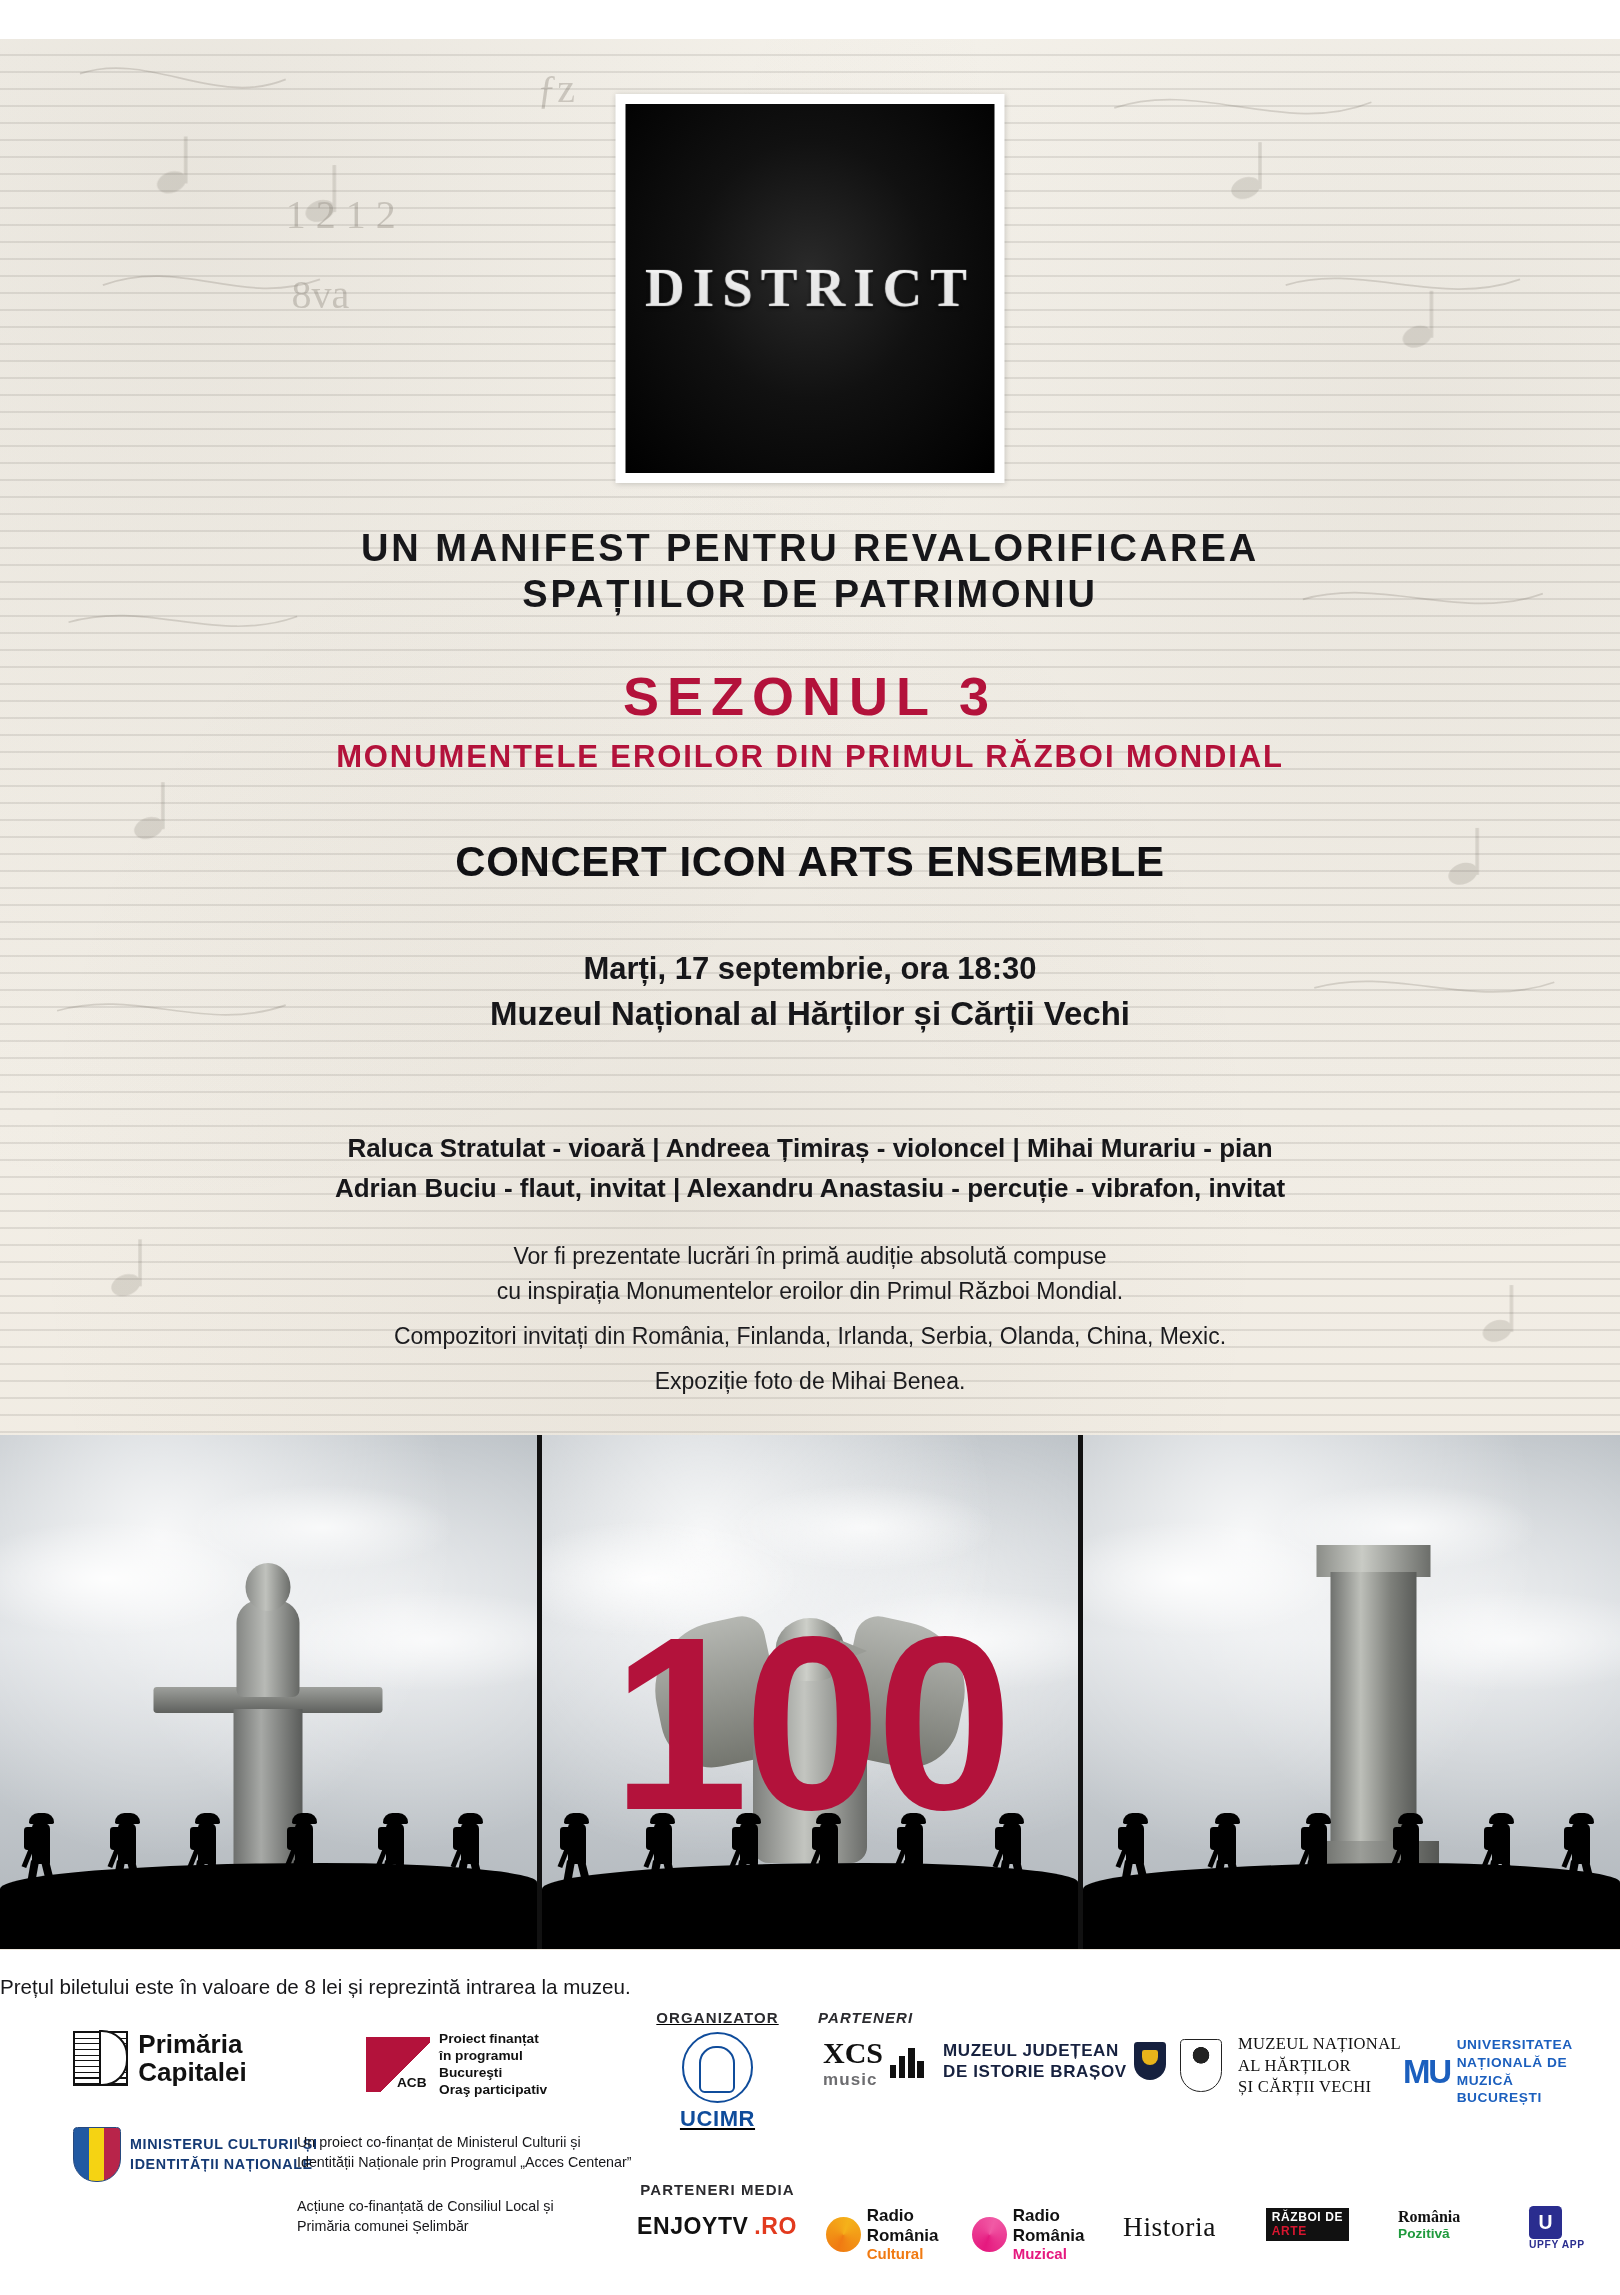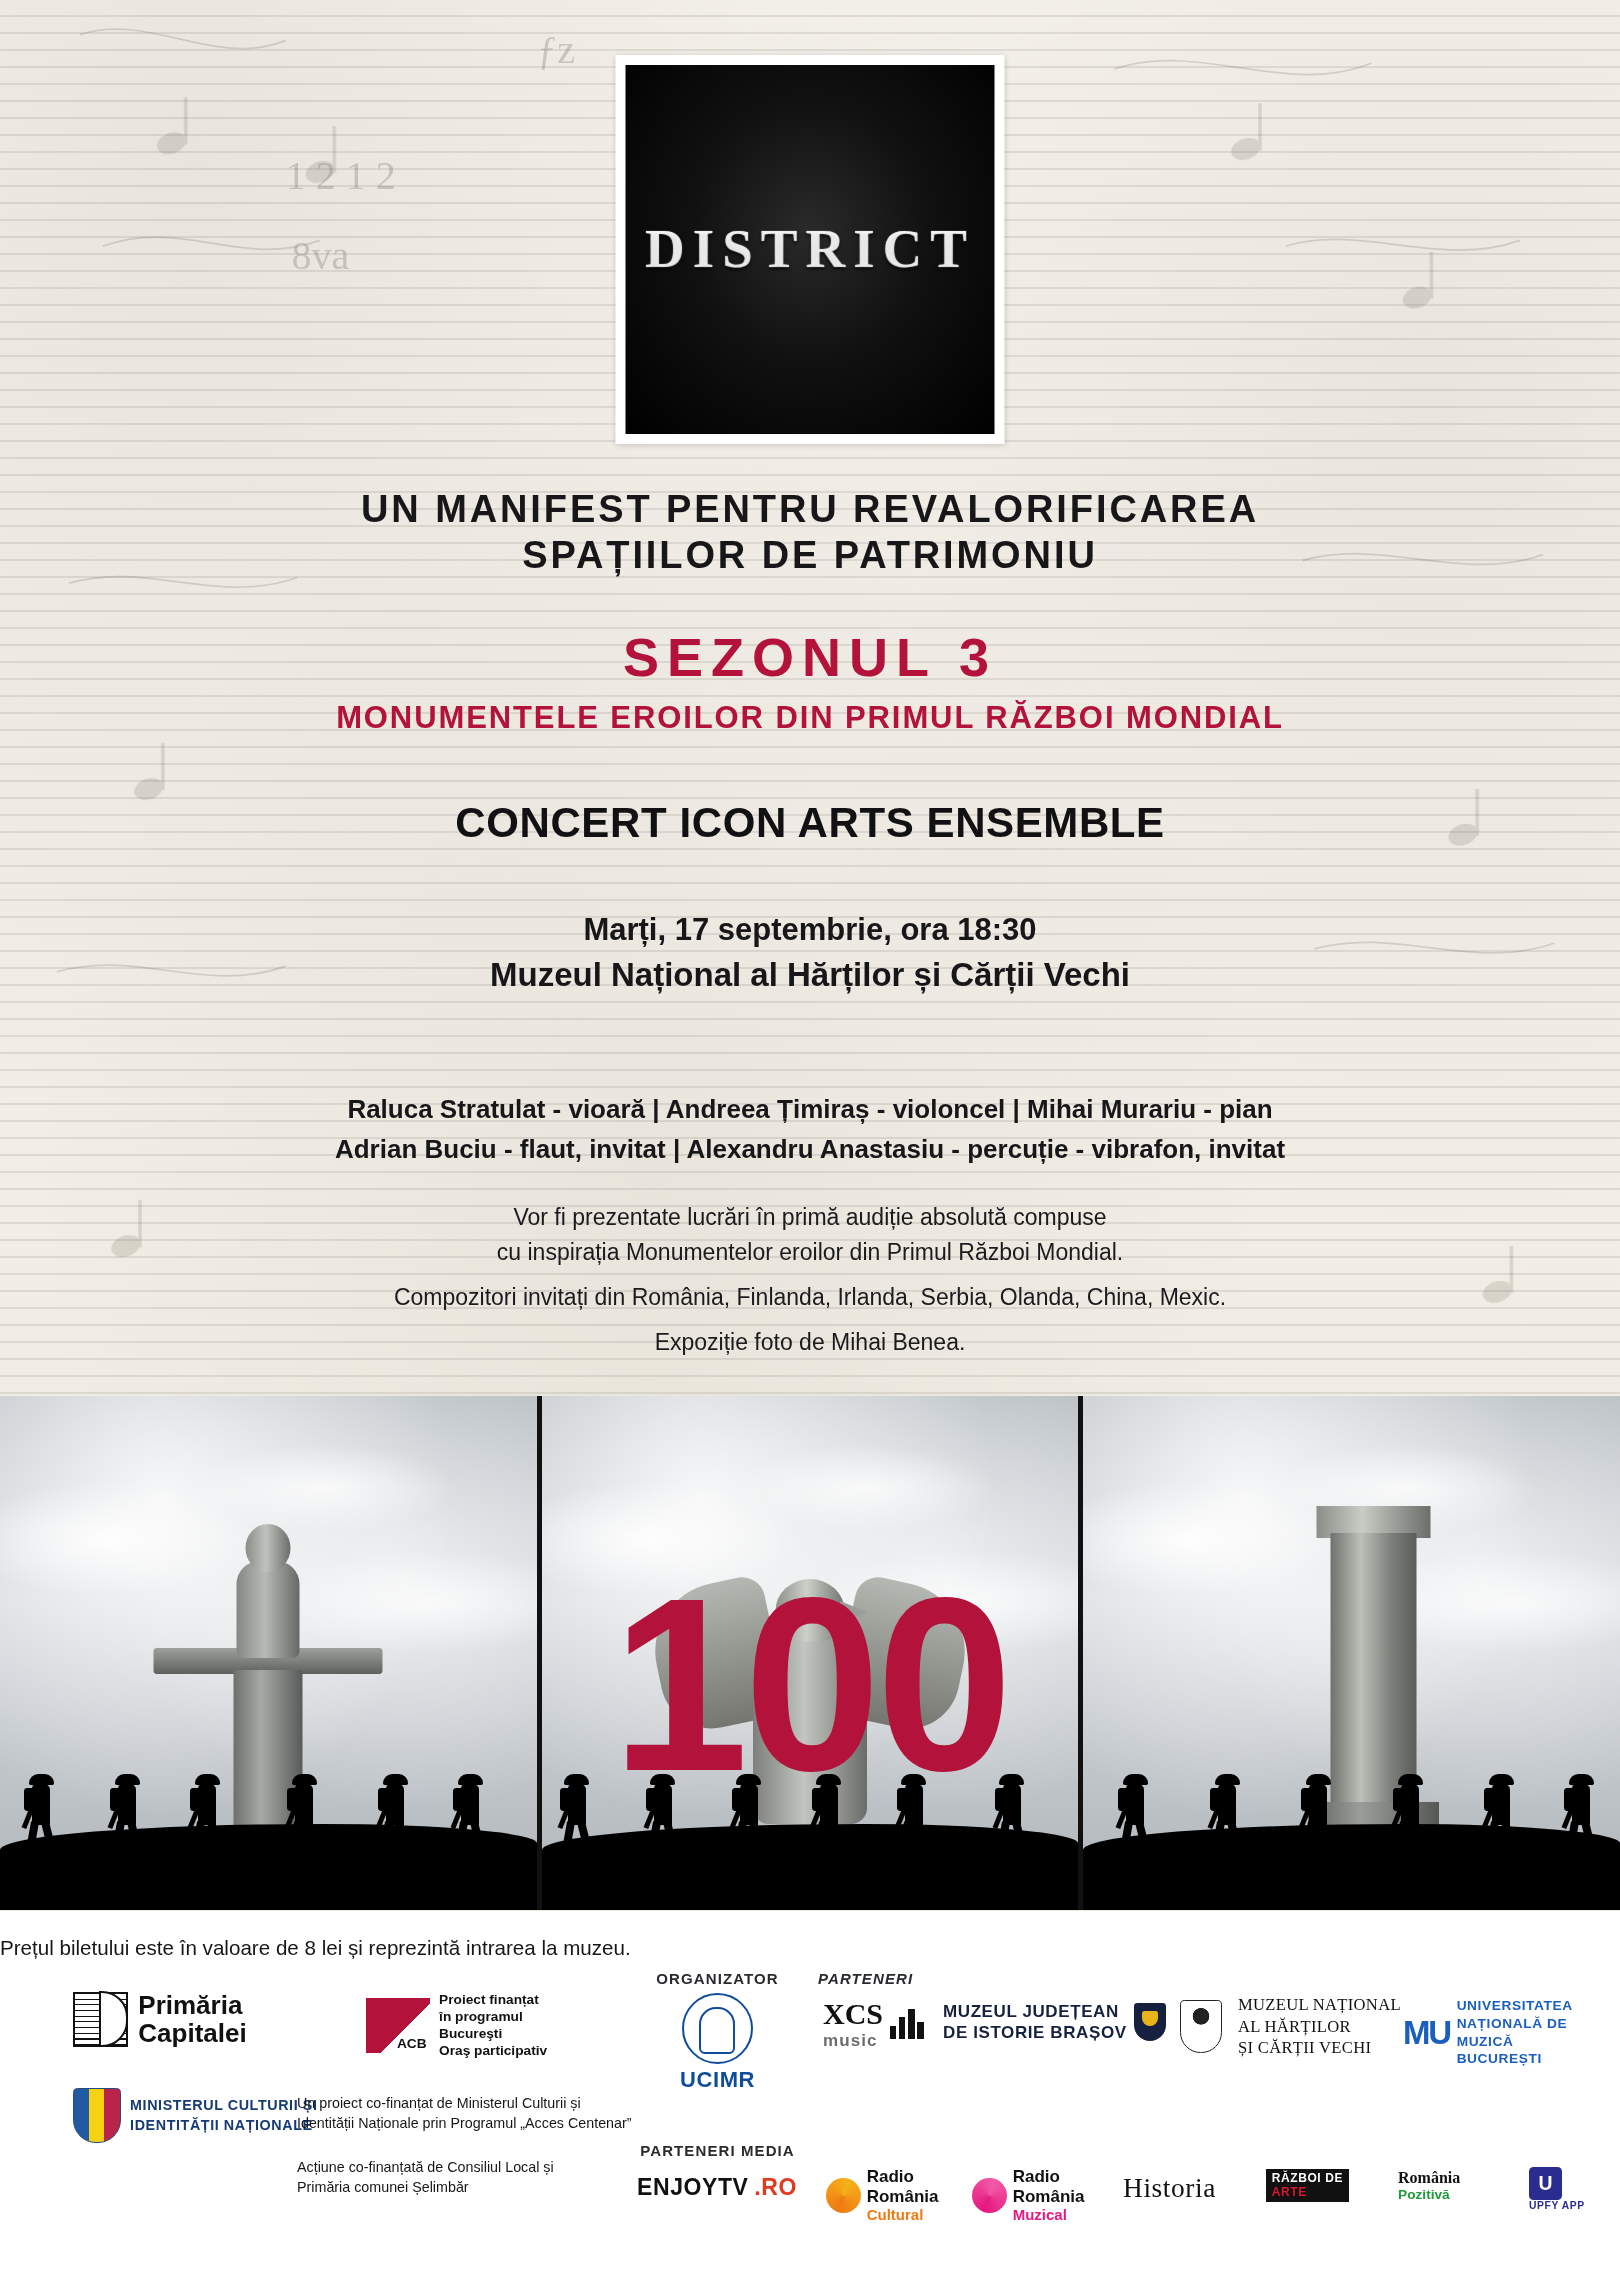--- a/index.html
+++ b/index.html
@@ -11,20 +11,21 @@
     position: relative;
     overflow: hidden;
   }
 
   
   .poster {
     position: absolute;
     inset: 0;
     background: #84cc16;
     overflow: hidden;
+    margin-top: 39px;
   }
 
   
   .sheet-bg {
     position: absolute;
     left: 0; top: 0;
     width: 1620px;
     height: 1955px;
     background:
       repeating-linear-gradient(
@@ -419,21 +420,21 @@
   }
   .acb .flag .letters {
     position: absolute; right: 3.4px; bottom: 2.3px;
     font-size: 13.7px; font-weight: 700; color: #111; line-height: 1;
     text-align: right;
   }
   .acb .txt { font-size: 13.7px; font-weight: 700; color: #111; line-height: 1.25; }
 
   .organizator {
     position: absolute; left: 632px; top: 59px;
-    width: 171px; text-align: center;
+    width: 171px; text-align: center; text-decoration: underline;
   }
   .ucimr-mark {
     width: 71px; height: 71px;
     border: 2.9px solid #0f4c9b;
     border-radius: 50%;
     margin: 5.7px auto 3.4px auto;
     position: relative;
   }
   .ucimr-mark::after {
     content: "";

